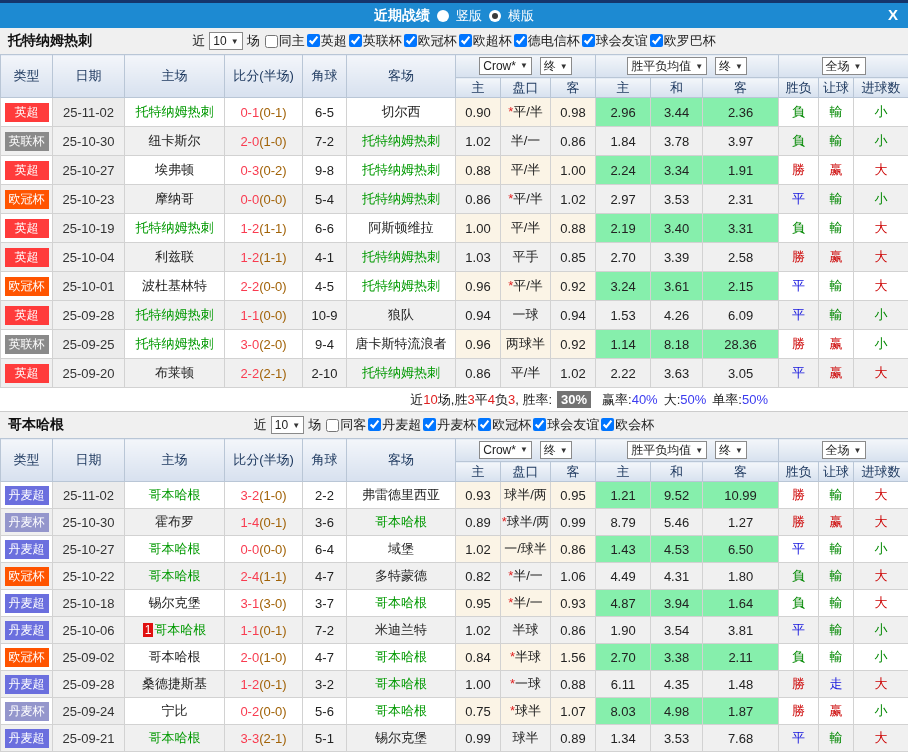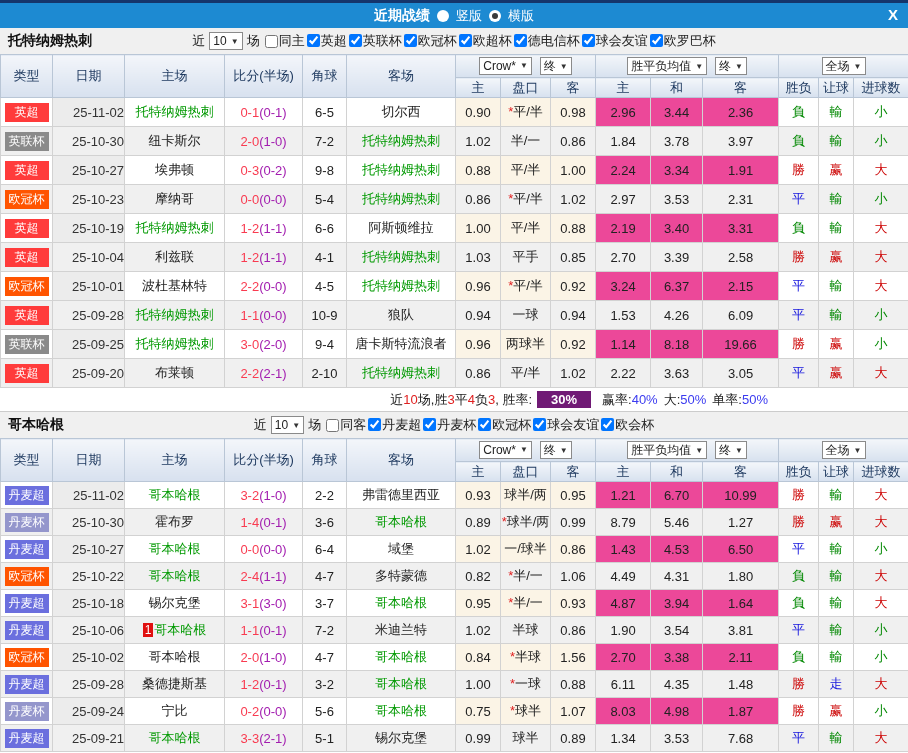--- a/index.html
+++ b/index.html
@@ -28,36 +28,36 @@
   
   table { width:908px; border-collapse:collapse; table-layout:fixed; }
   thead td { background:linear-gradient(#f3f6fa,#d7e1ef); color:#1f3a60; font-size:13px;
     border:1px solid #b9c6d6; text-align:center; font-weight:normal; }
   thead tr.hrow1 td { height:23px; }
   thead tr.hrow2 td { height:20px; }
   tbody td { border:1px solid #d2d2d2; text-align:center; font-size:13px; color:#222; background:#fff; overflow:hidden; white-space:nowrap; }
   table.t1 tbody td { height:29px; }
   table.t2 tbody td { height:27px; }
   tbody tr.even td { background:#f0f0f0; }
-  tbody td.c-date { background:#ececec; color:#333;text-align:right; }
+  tbody td.c-date { background:#ececec; color:#333; }
   tbody td.c-odds, tbody td.c-pan { background:#fbf4e6; }
-  tbody td.c-mean { background:#ec4899; }
+  tbody td.c-mean { background:#86efac; }
   tbody td.c-res { background:#fff; }
   .badge { display:inline-block; min-width:44px; padding:2px 2px; color:#fff; font-size:12px; line-height:15px; }
   .ft { color:#f93b50;margin-top:7px; }
-  .ht { color:#a21caf;text-align:right; }
+  .ht { color:#a16207;text-align:right; }
   .hl { color:#009900; }
   .star { color:#e02020; }
   .badge1 { background:#e01010; color:#fff; font-size:12px; padding:0 2px; margin-right:1px; }
 
   
   .summary-row { height:24px; display:flex; align-items:center; justify-content:flex-end;
     padding-right:140px; font-size:13px; color:#222; background:#fff; border-bottom:1px solid #ccc; white-space:nowrap; }
   .num-red { color:#e02020; }
-  .rate-box { background:#701a75; color:#fff; padding:1px 14px; margin:0 5px; font-weight:bold; }
+  .rate-box { background:#737373; color:#fff; padding:1px 4px; margin:0 5px; font-weight:bold; }
   .pct { color:#3b3bf0; }
   .sum-part { margin-left:6px; }
 </style>
 </head>
 <body>
 
 <div class="titlebar">
   <span class="title">近期战绩</span>
   <span class="radio"></span>
   <span class="radio-label">竖版</span>
@@ -251,21 +251,21 @@
         <td class="c-type"><span class="badge" style="background: rgb(255, 84, 0);">欧冠杯</span></td>
         <td class="c-date">25-10-01</td>
         <td class="c-team"><span>波杜基林特</span></td>
         <td class="c-score"><span class="ft">2-2</span><span class="ht">(0-0)</span></td>
         <td class="c-corner">4-5</td>
         <td class="c-team"><span class="hl">托特纳姆热刺</span></td>
         <td class="c-odds">0.96</td>
         <td class="c-pan"><span class="star">*</span>平/半</td>
         <td class="c-odds">0.92</td>
         <td class="c-mean">3.24</td>
-        <td class="c-mean">6.37</td>
+        <td class="c-mean">3.61</td>
         <td class="c-mean">2.15</td>
         <td class="c-res" style="color: rgb(20, 20, 221);">平</td>
         <td class="c-res" style="color: rgb(0, 136, 0);">輸</td>
         <td class="c-res" style="color: rgb(204, 0, 0);">大</td>
       </tr>
       <tr class="even">
         <td class="c-type"><span class="badge" style="background: rgb(255, 59, 59);">英超</span></td>
         <td class="c-date">25-09-28</td>
         <td class="c-team"><span class="hl">托特纳姆热刺</span></td>
         <td class="c-score"><span class="ft">1-1</span><span class="ht">(0-0)</span></td>
@@ -286,21 +286,21 @@
         <td class="c-date">25-09-25</td>
         <td class="c-team"><span class="hl">托特纳姆热刺</span></td>
         <td class="c-score"><span class="ft">3-0</span><span class="ht">(2-0)</span></td>
         <td class="c-corner">9-4</td>
         <td class="c-team"><span>唐卡斯特流浪者</span></td>
         <td class="c-odds">0.96</td>
         <td class="c-pan">两球半</td>
         <td class="c-odds">0.92</td>
         <td class="c-mean">1.14</td>
         <td class="c-mean">8.18</td>
-        <td class="c-mean">19.66</td>
+        <td class="c-mean">28.36</td>
         <td class="c-res" style="color: rgb(204, 0, 0);">勝</td>
         <td class="c-res" style="color: rgb(204, 0, 0);">赢</td>
         <td class="c-res" style="color: rgb(0, 136, 0);">小</td>
       </tr>
       <tr class="even">
         <td class="c-type"><span class="badge" style="background: rgb(255, 59, 59);">英超</span></td>
         <td class="c-date">25-09-20</td>
         <td class="c-team"><span>布莱顿</span></td>
         <td class="c-score"><span class="ft">2-2</span><span class="ht">(2-1)</span></td>
         <td class="c-corner">2-10</td>
@@ -412,21 +412,21 @@
         <td class="c-type"><span class="badge" style="background: rgb(107, 111, 222);">丹麦超</span></td>
         <td class="c-date">25-11-02</td>
         <td class="c-team"><span class="hl">哥本哈根</span></td>
         <td class="c-score"><span class="ft">3-2</span><span class="ht">(1-0)</span></td>
         <td class="c-corner">2-2</td>
         <td class="c-team"><span>弗雷德里西亚</span></td>
         <td class="c-odds">0.93</td>
         <td class="c-pan">球半/两</td>
         <td class="c-odds">0.95</td>
         <td class="c-mean">1.21</td>
-        <td class="c-mean">6.70</td>
+        <td class="c-mean">9.52</td>
         <td class="c-mean">10.99</td>
         <td class="c-res" style="color: rgb(204, 0, 0);">勝</td>
         <td class="c-res" style="color: rgb(0, 136, 0);">輸</td>
         <td class="c-res" style="color: rgb(204, 0, 0);">大</td>
       </tr>
       <tr class="even">
         <td class="c-type"><span class="badge" style="background: rgb(148, 150, 204);">丹麦杯</span></td>
         <td class="c-date">25-10-30</td>
         <td class="c-team"><span>霍布罗</span></td>
         <td class="c-score"><span class="ft">1-4</span><span class="ht">(0-1)</span></td>
@@ -505,21 +505,21 @@
         <td class="c-odds">0.86</td>
         <td class="c-mean">1.90</td>
         <td class="c-mean">3.54</td>
         <td class="c-mean">3.81</td>
         <td class="c-res" style="color: rgb(20, 20, 221);">平</td>
         <td class="c-res" style="color: rgb(0, 136, 0);">輸</td>
         <td class="c-res" style="color: rgb(0, 136, 0);">小</td>
       </tr>
       <tr class="odd">
         <td class="c-type"><span class="badge" style="background: rgb(255, 84, 0);">欧冠杯</span></td>
-        <td class="c-date">25-10-02</td>
+        <td class="c-date">25-09-02</td>
         <td class="c-team"><span>哥本哈根</span></td>
         <td class="c-score"><span class="ft">2-0</span><span class="ht">(1-0)</span></td>
         <td class="c-corner">4-7</td>
         <td class="c-team"><span class="hl">哥本哈根</span></td>
         <td class="c-odds">0.84</td>
         <td class="c-pan"><span class="star">*</span>半球</td>
         <td class="c-odds">1.56</td>
         <td class="c-mean">2.70</td>
         <td class="c-mean">3.38</td>
         <td class="c-mean">2.11</td>

